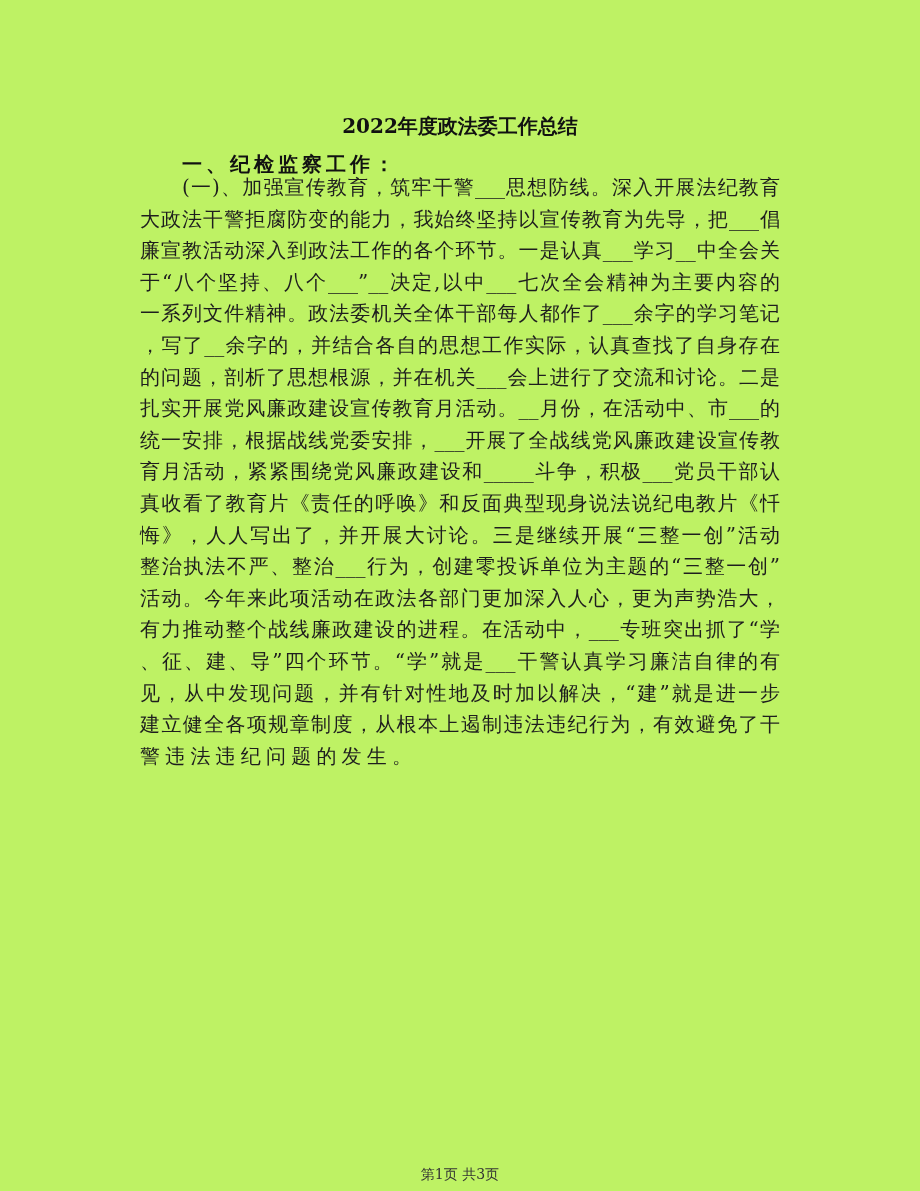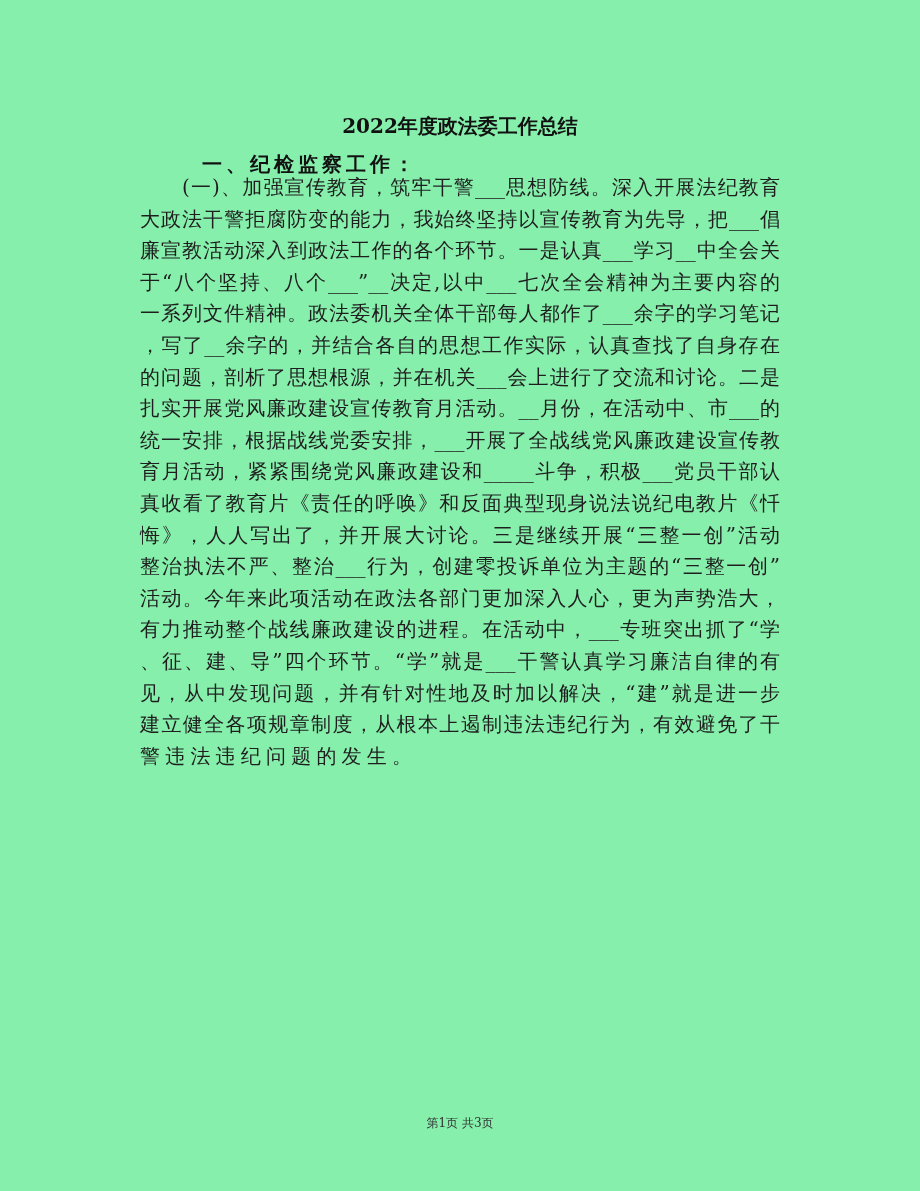--- a/index.html
+++ b/index.html
@@ -13,21 +13,21 @@
       position: relative;
       overflow: hidden;
       font-family: "DejaVu Serif", "Liberation Serif", serif;
       color: #1a1a1a;
     }
     .page {
       position: absolute;
       left: 0; top: 0;
       width: 920px;
       height: 1191px;
-      background: #86efac;
+      background: #bef264;
     }
     .title {
       position: absolute;
       top: 112px;
       left: 0;
       width: 920px;
       text-align: center;
       font-size: 20px;
       font-weight: bold;
       letter-spacing: 0px;
@@ -36,21 +36,20 @@
     }
     .heading {
       position: absolute;
       top: 150px;
       left: 182px;
       font-size: 20px;
       font-weight: bold;
       letter-spacing: 4px;
       color: #111;
       line-height: 28px;
-      margin-left: 20px;
     }
     .body-lines {
       position: absolute;
       top: 172px;
       left: 140px;
       width: 640px;
     }
     .line {
       height: 31.6px;
       line-height: 31.6px;
@@ -63,25 +62,25 @@
     }
     .line.indent {
       padding-left: 42px;
     }
     .line.last {
       text-align-last: left;
       letter-spacing: 5.2px;
     }
     .footer {
       position: absolute;
-      top: 1113px;
+      top: 1164px;
       left: 0;
       width: 920px;
       text-align: center;
-      font-size: 12px;
+      font-size: 14px;
       color: #333;
       line-height: 20px;
     }
   </style>
 </head>
 <body>
 
 <div class="page">
   <div class="title">2022年度政法委工作总结</div>
   <div class="heading">一、纪检监察工作：</div>

